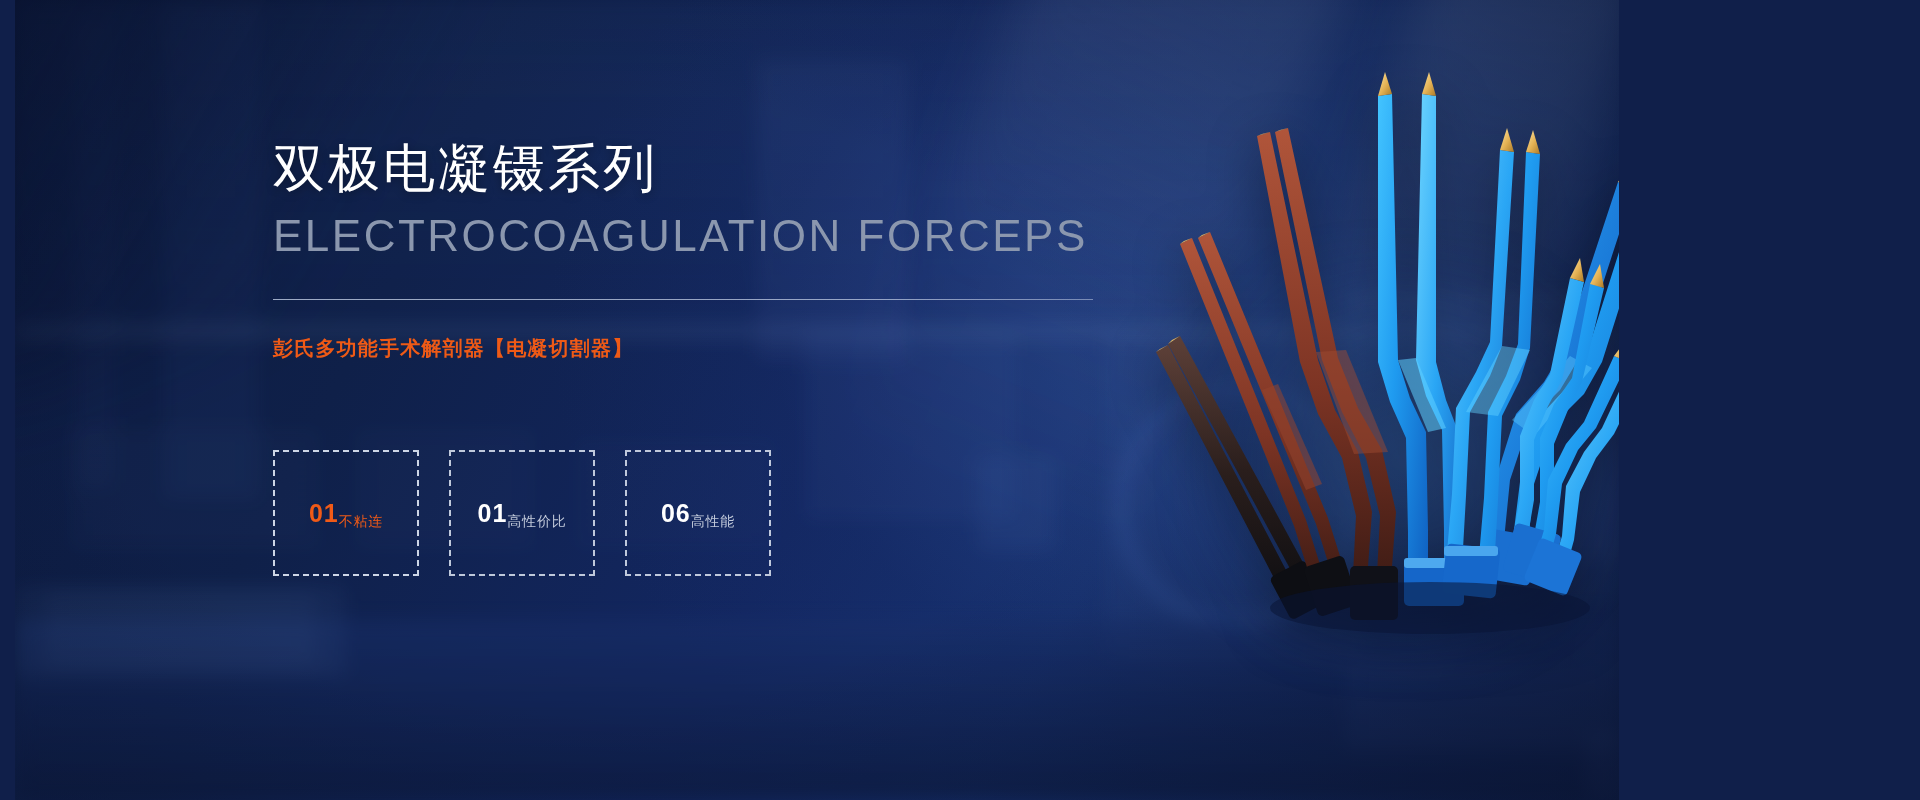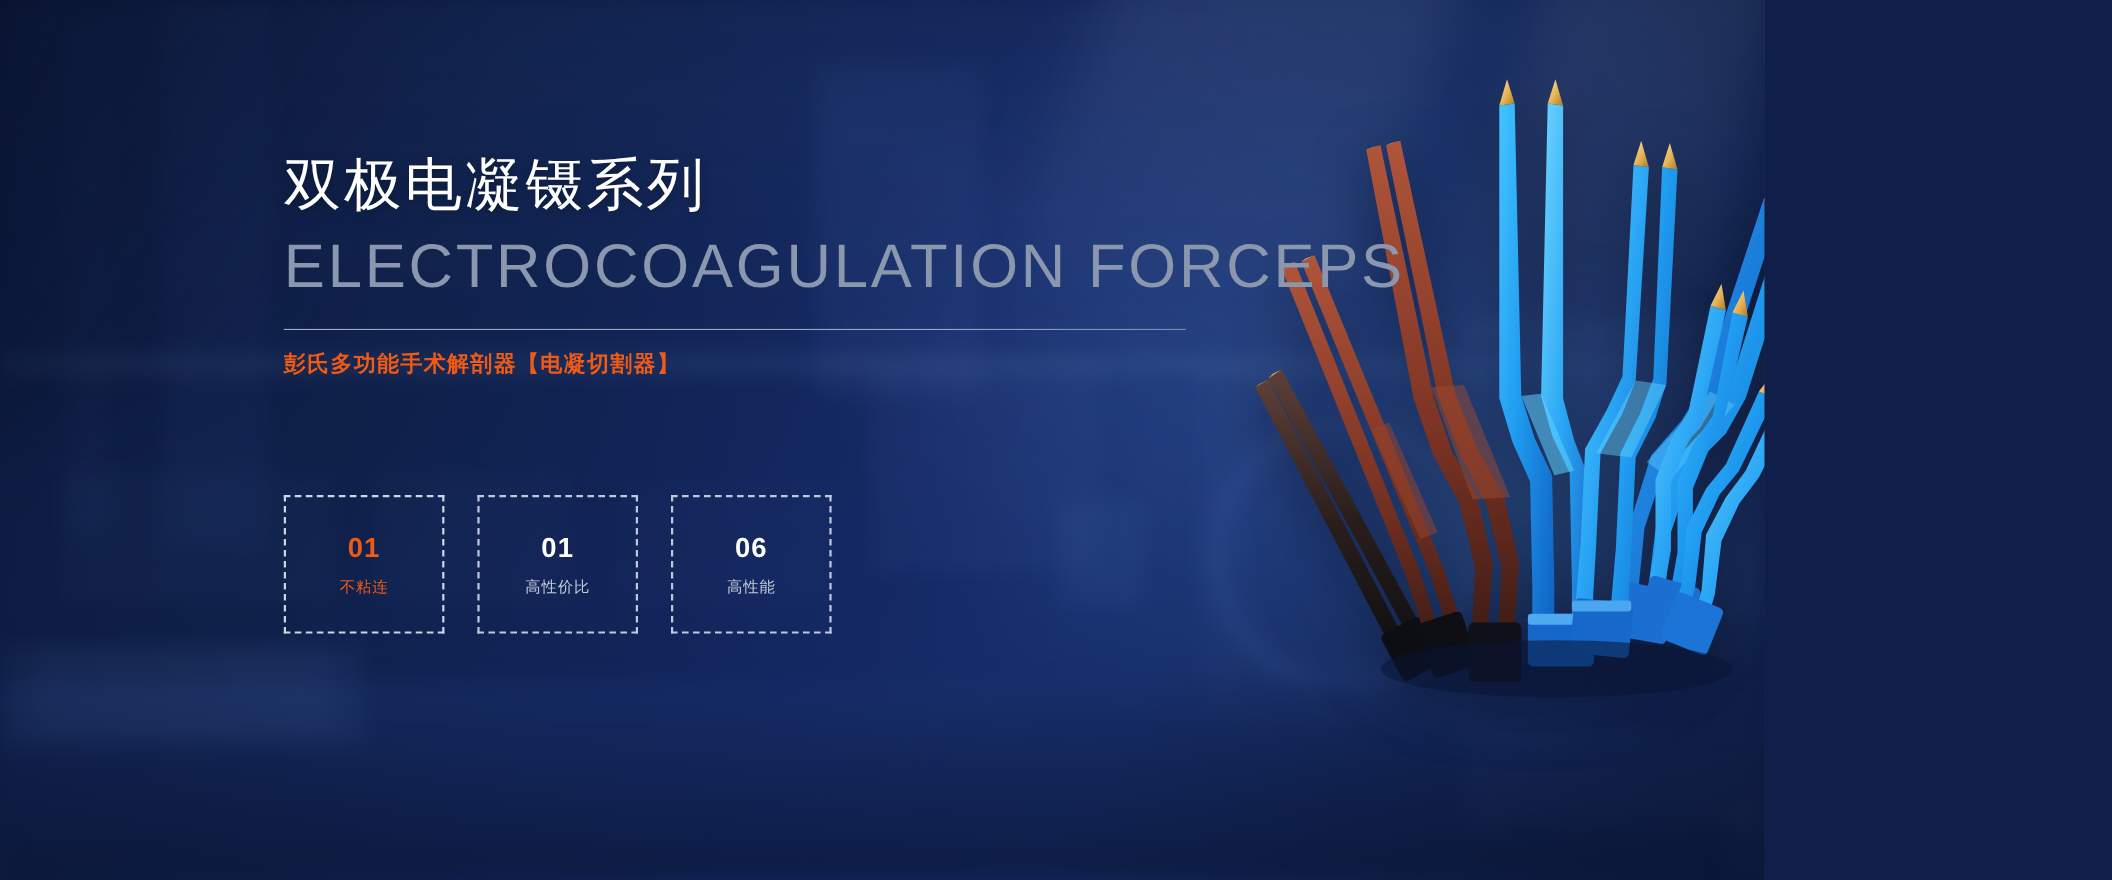--- a/index.html
+++ b/index.html
@@ -10,20 +10,21 @@
     background:#101f4a;
   }
 
   .banner {
     position:relative;
     width:1604px; height:800px;
     overflow:hidden;
     background:
       radial-gradient(ellipse 900px 700px at 78% 40%, rgba(60,96,170,0.42) 0%, rgba(30,55,120,0.12) 55%, rgba(16,31,74,0) 80%),
       linear-gradient(118deg,#0c1a40 0%,#0f2049 26%,#132761 52%,#16306e 68%,#12275a 84%,#0e1d44 100%);
+    margin-left: 15px;
   }
 
   
   .bg-texture { position:absolute; inset:0; overflow:hidden; filter:blur(9px); opacity:.85; }
   .bg-texture i { position:absolute; display:block; background:rgba(120,160,225,0.055); }
 
   .bg-wall-top   { left:0; top:0; width:100%; height:330px; background:linear-gradient(180deg,rgba(70,110,190,.10),rgba(40,70,140,.02)) !important; }
   .bg-wall-band  { left:0; top:322px; width:100%; height:18px; background:rgba(150,185,240,0.10) !important; }
   .bg-floor      { left:0; top:620px; width:100%; height:180px; background:linear-gradient(180deg,rgba(25,48,108,.55),rgba(12,25,60,.85)) !important; }
 
@@ -81,40 +82,40 @@
   .content { position:absolute; left:258px; top:0; width:700px; height:800px; z-index:8; }
 
   .title-cn {
     position:absolute; left:0; top:140px;
     font-size:52px; line-height:1.08; letter-spacing:3px;
     color:#ffffff; font-weight:400; white-space:nowrap;
     text-shadow:0 2px 10px rgba(0,0,0,.32);
   }
   .title-en {
     position:absolute; left:0; top:212px;
-    font-size:56px; line-height:1.08; letter-spacing:2.5px;
+    font-size:44px; line-height:1.08; letter-spacing:2.5px;
     color:#8b97ae; font-weight:300; white-space:nowrap;
   }
   .divider {
     position:absolute; left:0; top:299px;
     width:820px; height:1px;
     background:linear-gradient(90deg,rgba(198,210,232,0.78) 0%,rgba(198,210,232,0.72) 72%,rgba(198,210,232,0.52) 100%);
   }
   .subtitle {
-    position:absolute; left:0; top:317px;
+    position:absolute; left:0; top:335px;
     font-size:20px; letter-spacing:1.2px; font-weight:700;
     color:#ef5a16; white-space:nowrap;
   }
 
   
   .features { position:absolute; left:0; top:450px; display:flex; }
   .feature {
     width:146px; height:126px;
     border:2px dashed rgba(216,224,238,0.88);
-    display:flex; flex-direction:column;
+    display:flex; flex-direction:row;
     align-items:center; justify-content:center;
     margin-right:30px;
   }
   .feature:last-child { margin-right:0; }
   .feature .num {
     font-size:25px; font-weight:700; letter-spacing:1px;
     color:#ffffff; line-height:1;
   }
   .feature .lbl {
     margin-top:15px; font-size:14px; letter-spacing:.8px;

